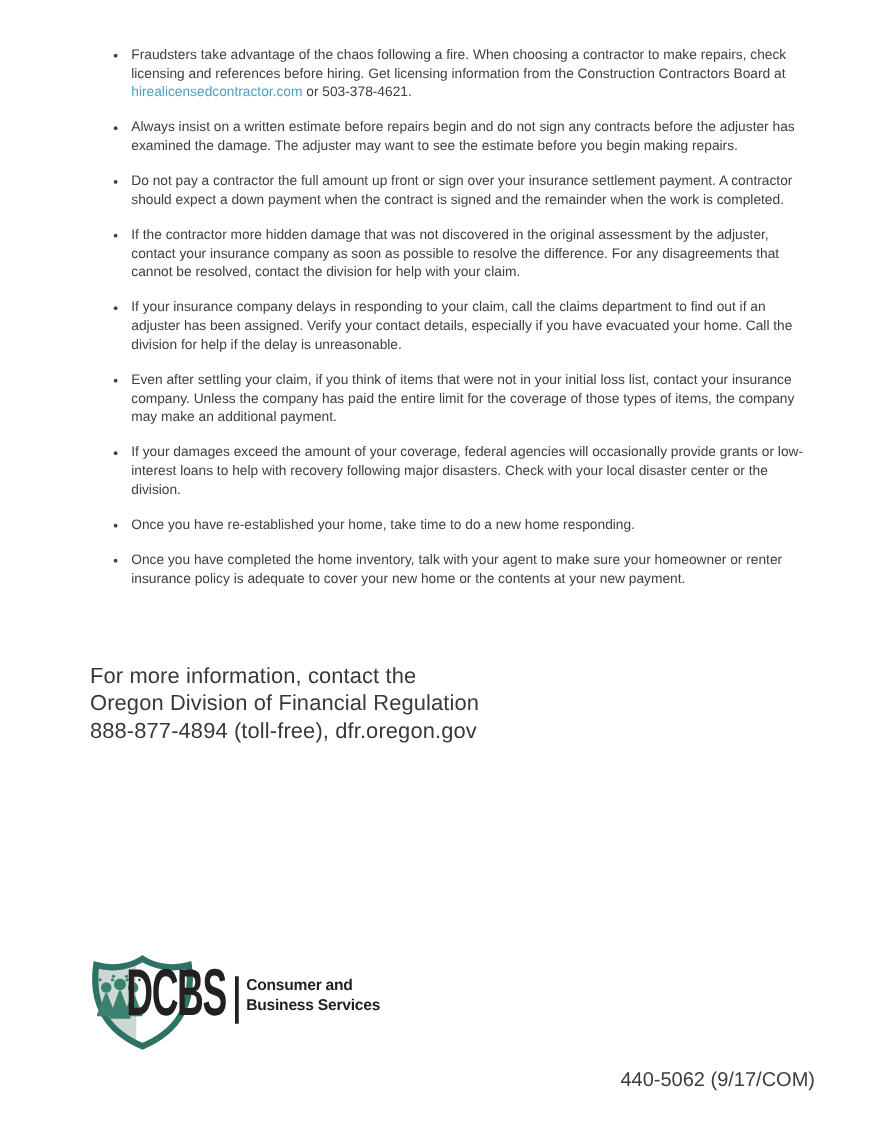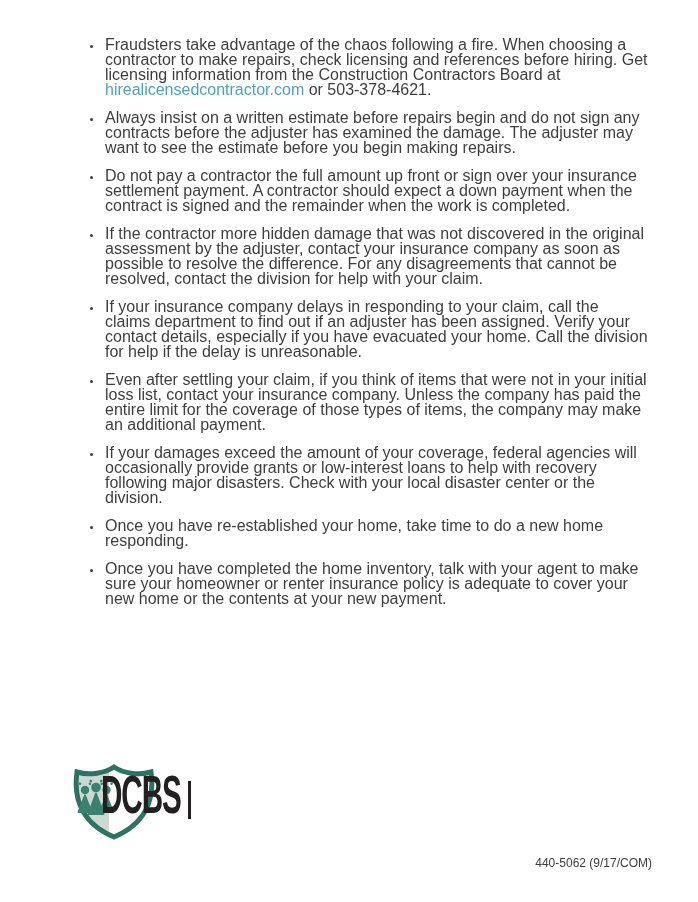--- a/index.html
+++ b/index.html
@@ -21,21 +21,21 @@
     margin: 20px 0 5px 0;
     line-height: 15px;
   }
   .content section:first-child h2 { margin-top: 0; }
   .content ul {
     margin: 0;
     padding: 0 0 0 31px;
     max-width: 548px;
   }
   .content li {
-    font-size: 16px;
+    font-size: 11px;
     line-height: 15px;
     margin-bottom: 13px;
     padding-left: 2px;
     color: #3e3e3e;
   }
   .content li::marker { font-size: 10px; color: #3e3e3e; }
   a.doc-link { color: #4f9fbf; text-decoration: none; cursor: pointer; }
   .contact {
     margin-top: 58px;
     font-size: 17.5px;
@@ -61,21 +61,21 @@
     width: 2.5px; height: 38px; background: #232021;
   }
   .logo .tagline {
     position: absolute; left: 125px; top: 16px;
     font-size: 12.5px; line-height: 16px;
     font-weight: 600; color: #232021; letter-spacing: -0.2px;
     white-space: nowrap;
   }
   .footer-code {
     position: absolute; right: 46px; top: 856px;
-    font-size: 12px; color: #3c3c3c;
+    font-size: 16px; color: #3c3c3c;
   }
 </style>
 </head>
 <body>
 
 <div class="content">
 
   <section>
     <ul>
       <li><span>Fraudsters take advantage of the chaos following a fire. When choosing a contractor to make repairs, check licensing and references before hiring. Get licensing information from the Construction Contractors Board at </span><a class="doc-link">hirealicensedcontractor.com</a><span> or 503-378-4621.</span></li>
@@ -93,20 +93,25 @@
     </ul>
   </section>
 
   <section>
     <ul>
       <li>Once you have re-established your home, take time to do a new home responding.</li>
       <li>Once you have completed the home inventory, talk with your agent to make sure your homeowner or renter insurance policy is adequate to cover your new home or the contents at your new payment.</li>
     </ul>
   </section>
 
+  <div class="contact">
+    <div>For more information, contact the</div>
+    <div>Oregon Division of Financial Regulation</div>
+    <div>888-877-4894 (toll-free), dfr.oregon.gov</div>
+  </div>
 
 </div>
 
 <div class="logo">
   <svg width="84" height="76" viewBox="0 0 84 76" aria-hidden="true">
     <defs>
       <clipPath id="shieldClip">
         <path d="M42 3 C51 9 66 12 79 8 C83 36 73 60 42 73 C11 60 1 36 5 8 C18 12 33 9 42 3 Z"></path>
       </clipPath>
     </defs>
@@ -123,15 +128,19 @@
       <circle cx="13" cy="26" r="4.2" stroke="none"></circle>
       <path d="M13 31.5 L6.5 48 L19.5 48 Z" stroke-width="2"></path>
       <circle cx="24" cy="23.5" r="4.8" stroke="none"></circle>
       <path d="M24 29.5 L16.5 50 L31.5 50 Z" stroke-width="2"></path>
       <circle cx="34.5" cy="26" r="4.2" stroke="none"></circle>
       <path d="M34.5 31.5 L28 48 L41 48 Z" stroke-width="2"></path>
     </g>
   </svg>
   <div class="acronym">DCBS</div>
   <div class="divider"></div>
+  <div class="tagline">
+    <div>Consumer and</div>
+    <div>Business Services</div>
+  </div>
 </div>
 
 <div class="footer-code">440-5062 (9/17/COM)</div>
 
 </body></html>

